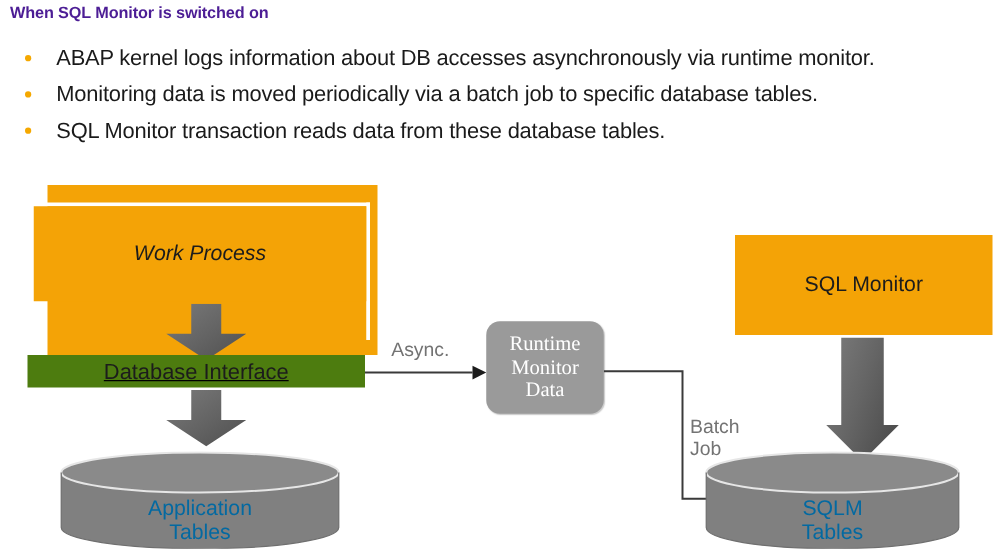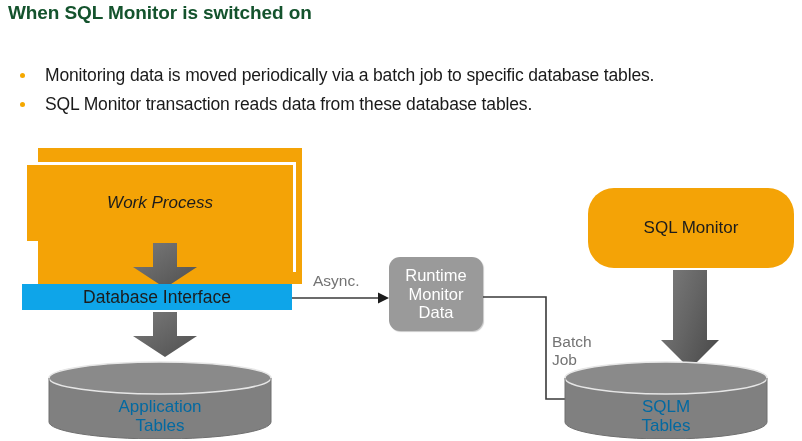--- a/index.html
+++ b/index.html
@@ -17,23 +17,23 @@
     height: 441px;
     overflow: hidden;
     background: #ffffff;
   }
 
   
   #title {
     position: absolute;
     left: 8px;
     top: 2px;
-    font-size: 19px;
+    font-size: 13px;
     font-weight: bold;
-    color: #14532d;
+    color: #4c1d95;
     letter-spacing: -0.1px;
     white-space: nowrap;
   }
   .bullet-row {
     position: absolute;
     left: 20px;
     width: 780px;
     height: 26px;
     display: flex;
     align-items: center;
@@ -67,35 +67,37 @@
   }
   .orange-back {
     background: #f4a306;
   }
   .orange-label {
     font-size: 17px;
     color: #1c1c1c;
     line-height: 1.18;
   }
   .gray-bar {
-    background: #0ea5e9;
+    background: #4d7c0f;
+    text-decoration: underline;
   }
   .gray-bar-label {
     font-size: 17.5px;
     color: #1c1c1c;
   }
   .rounded-gray {
     background: #9a9a9a;
     border-radius: 11px;
     box-shadow: 1px 1px 1px rgba(0,0,0,0.22);
   }
   .rounded-gray-label {
     font-size: 16.5px;
     color: #ffffff;
     line-height: 1.12;
+    font-family: Liberation Serif, serif;
   }
 
   
   .cyl {
     position: absolute;
   }
   .cyl svg { display: block; }
   .cyl-label {
     position: absolute;
     left: 0;
@@ -120,20 +122,24 @@
     white-space: nowrap;
   }
 </style>
 </head>
 <body>
 
 <div id="page">
 
   <div id="title">When SQL Monitor is switched on</div>
 
+  <div class="bullet-row" style="top:33px;">
+    <span class="bullet-dot"></span>
+    <span class="bullet-text">ABAP kernel logs information about DB accesses asynchronously via runtime monitor.</span>
+  </div>
 
   <div class="bullet-row" style="top:62px;">
     <span class="bullet-dot"></span>
     <span class="bullet-text">Monitoring data is moved periodically via a batch job to specific database tables.</span>
   </div>
 
   <div class="bullet-row" style="top:91px;">
     <span class="bullet-dot"></span>
     <span class="bullet-text">SQL Monitor transaction reads data from these database tables.</span>
   </div>
@@ -193,21 +199,21 @@
 
   <svg class="arrow-svg" style="left:483px; top:288px;" width="110" height="120" viewBox="0 0 110 120">
     <path d="M0,9 L63,9 L63,111 L98,111" fill="none" stroke="#3a3a3a" stroke-width="1.6"></path>
     <polygon points="97,105.5 108,111 97,116.5" fill="#1c1c1c"></polygon>
   </svg>
   <div class="conn-label" style="left:552px; top:301px;margin-top:32px;">
     <div>Batch</div>
     <div>Job</div>
   </div>
 
-  <div class="box orange" style="left:588px; top:188px; width:206px; height:80px; flex-direction:column;border-radius:26px;">
+  <div class="box orange" style="left:588px; top:188px; width:206px; height:80px; flex-direction:column;">
     <span class="orange-label">SQL Monitor</span>
   </div>
 
   <svg class="arrow-svg" style="left:660px; top:270px;" width="60" height="100" viewBox="0 0 60 100">
     <defs>
       <linearGradient id="agrad2" x1="0" y1="0" x2="1" y2="0.6">
         <stop offset="0%" stop-color="#7d7d7d"></stop>
         <stop offset="55%" stop-color="#656565"></stop>
         <stop offset="100%" stop-color="#4f4f4f"></stop>
       </linearGradient>

